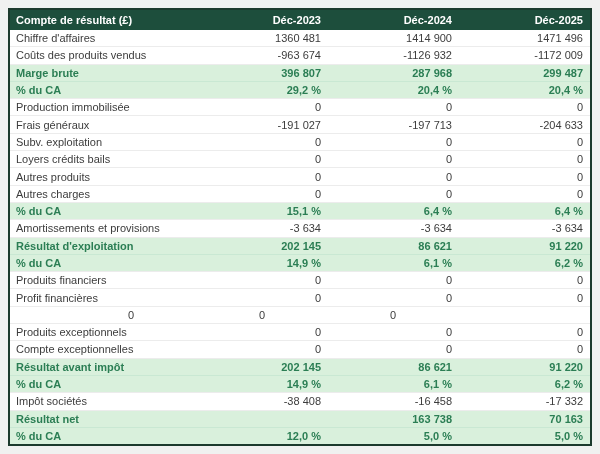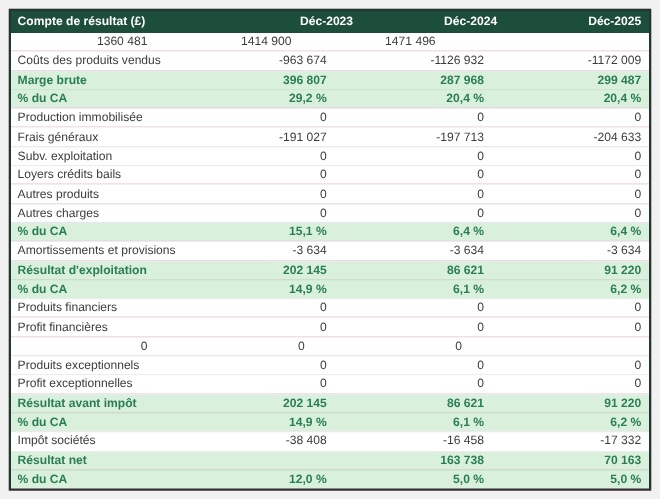--- a/index.html
+++ b/index.html
@@ -17,35 +17,35 @@
   html,body{width:600px;height:454px;overflow:hidden;}
   body{
     background:var(--page-bg);
     font-family:"Liberation Sans","DejaVu Sans",sans-serif;
     position:relative;
   }
   .fin-table{
     position:absolute;
     left:8px; top:8px;
     width:584px; height:438px;
-    background:#ec4899;
+    background:#5eead4;
     border:2px solid var(--border);
     display:flex;
     flex-direction:column;
   }
   .trow{
     display:flex;
     align-items:center;
     flex:1 1 0;
     min-height:0;
     font-size:11px;
     color:var(--body-text);
     background:#ffffff;
   }
-  .trow + .trow{border-top:1px solid var(--sep);gap:12px;}
+  .trow + .trow{border-top:1px solid var(--sep);}
   .trow.hl{
     background:var(--hl-bg);
     color:var(--hl-text);
     font-weight:bold;
   }
   .trow.hl + .trow.hl{border-top-color:var(--sep-hl);}
   .thead{
     flex:0 0 20px;
     display:flex;
     align-items:center;
@@ -72,20 +72,21 @@
 
 <div class="fin-table">
   <div class="thead">
     <div class="cell-label">Compte de résultat (£)</div>
     <div class="cell-val">Déc-2023</div>
     <div class="cell-val">Déc-2024</div>
     <div class="cell-val">Déc-2025</div>
   </div>
 
 <div class="trow">
+    <div class="cell-label">Chiffre d'affaires</div>
     <div class="cell-val">1360 481</div>
     <div class="cell-val">1414 900</div>
     <div class="cell-val">1471 496</div>
   </div>
     <div class="trow">
     <div class="cell-label">Coûts des produits vendus</div>
     <div class="cell-val">-963 674</div>
     <div class="cell-val">-1126 932</div>
     <div class="cell-val">-1172 009</div>
   </div>
@@ -178,21 +179,21 @@
     <div class="cell-val">0</div>
     <div class="cell-val">0</div>
   </div>
     <div class="trow">
     <div class="cell-label">Produits exceptionnels</div>
     <div class="cell-val">0</div>
     <div class="cell-val">0</div>
     <div class="cell-val">0</div>
   </div>
     <div class="trow">
-    <div class="cell-label">Profit exceptionnelles</div>
+    <div class="cell-label">Compte exceptionnelles</div>
     <div class="cell-val">0</div>
     <div class="cell-val">0</div>
     <div class="cell-val">0</div>
   </div>
     <div class="trow hl">
     <div class="cell-label">Résultat avant impôt</div>
     <div class="cell-val">202 145</div>
     <div class="cell-val">86 621</div>
     <div class="cell-val">91 220</div>
   </div>

